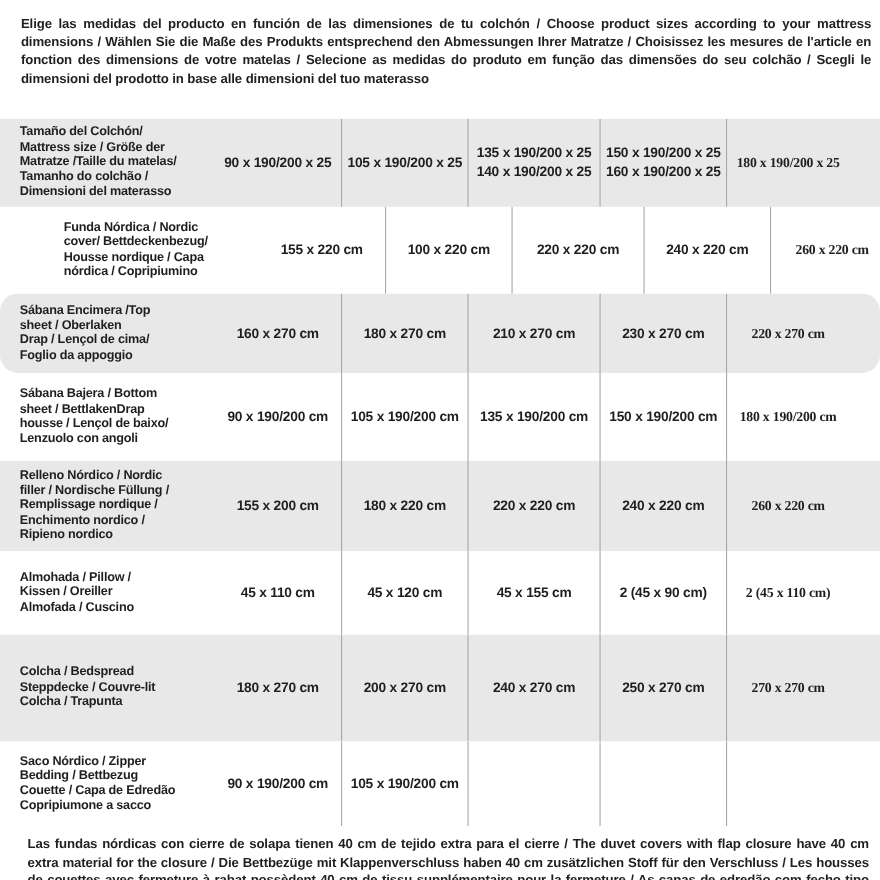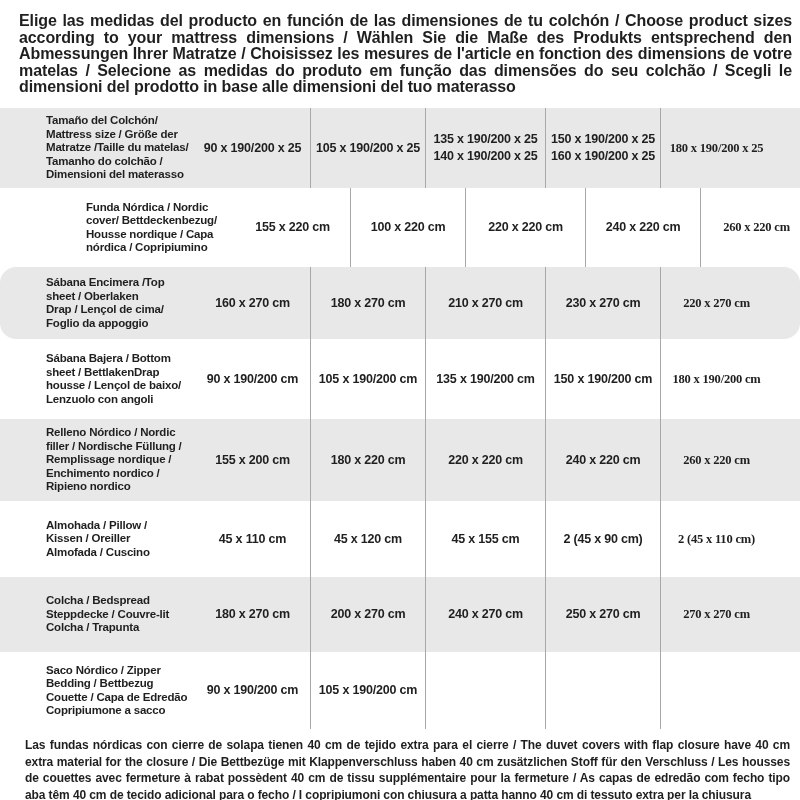--- a/index.html
+++ b/index.html
@@ -13,37 +13,37 @@
     width:800px;height:800px;overflow:hidden;
     background:var(--paper);
     font-family:"Liberation Sans","DejaVu Sans",sans-serif;
     color:var(--ink);
     -webkit-font-smoothing:antialiased;
   }
   .page{width:800px;height:800px;background:var(--paper);}
   .intro{
     box-sizing:border-box;height:108px;
     padding:13px 8px 0 19px;
-    font-size:16px;font-weight:bold;line-height:16.5px;
+    font-size:12px;font-weight:bold;line-height:16.5px;
     text-align:justify;letter-spacing:-0.1px;
   }
   .size-table{width:800px;}
   .t-row{
     display:grid;
     grid-template-columns:195px 115px 115px 120px 115px 140px;
     box-sizing:border-box;
     overflow:hidden;
   }
   .t-row.gray{background:var(--row-alt);}
   .cell{
     display:flex;flex-direction:column;justify-content:center;
     box-sizing:border-box;overflow:hidden;
   }
   .label-cell{
-    padding-left:46px;padding-right:4px;
+    padding-left:18px;padding-right:4px;
     font-size:11.5px;font-weight:bold;line-height:13.5px;
     letter-spacing:-0.2px;
   }
   .label-cell span{display:block;white-space:nowrap;}
   .value-cell{
     align-items:center;text-align:center;
     font-size:12.5px;font-weight:bold;line-height:17px;
     letter-spacing:-0.2px;
   }
   .value-cell span{display:block;white-space:nowrap;}
@@ -197,21 +197,21 @@
         <div class="cell value-cell sep">
           <span>45 x 155 cm</span>
         </div>
         <div class="cell value-cell sep">
           <span>2 (45 x 90 cm)</span>
         </div>
         <div class="cell value-cell sep last">
           <span>2 (45 x 110 cm)</span>
         </div>
       </div>
-      <div class="t-row gray" style="height: 75px;">
+      <div class="t-row gray" style="height: 97px;">
         <div class="cell label-cell">
           <span>Colcha / Bedspread</span>
           <span>Steppdecke / Couvre-lit</span>
           <span>Colcha / Trapunta</span>
         </div>
         <div class="cell value-cell">
           <span>180 x 270 cm</span>
         </div>
         <div class="cell value-cell sep">
           <span>200 x 270 cm</span>

